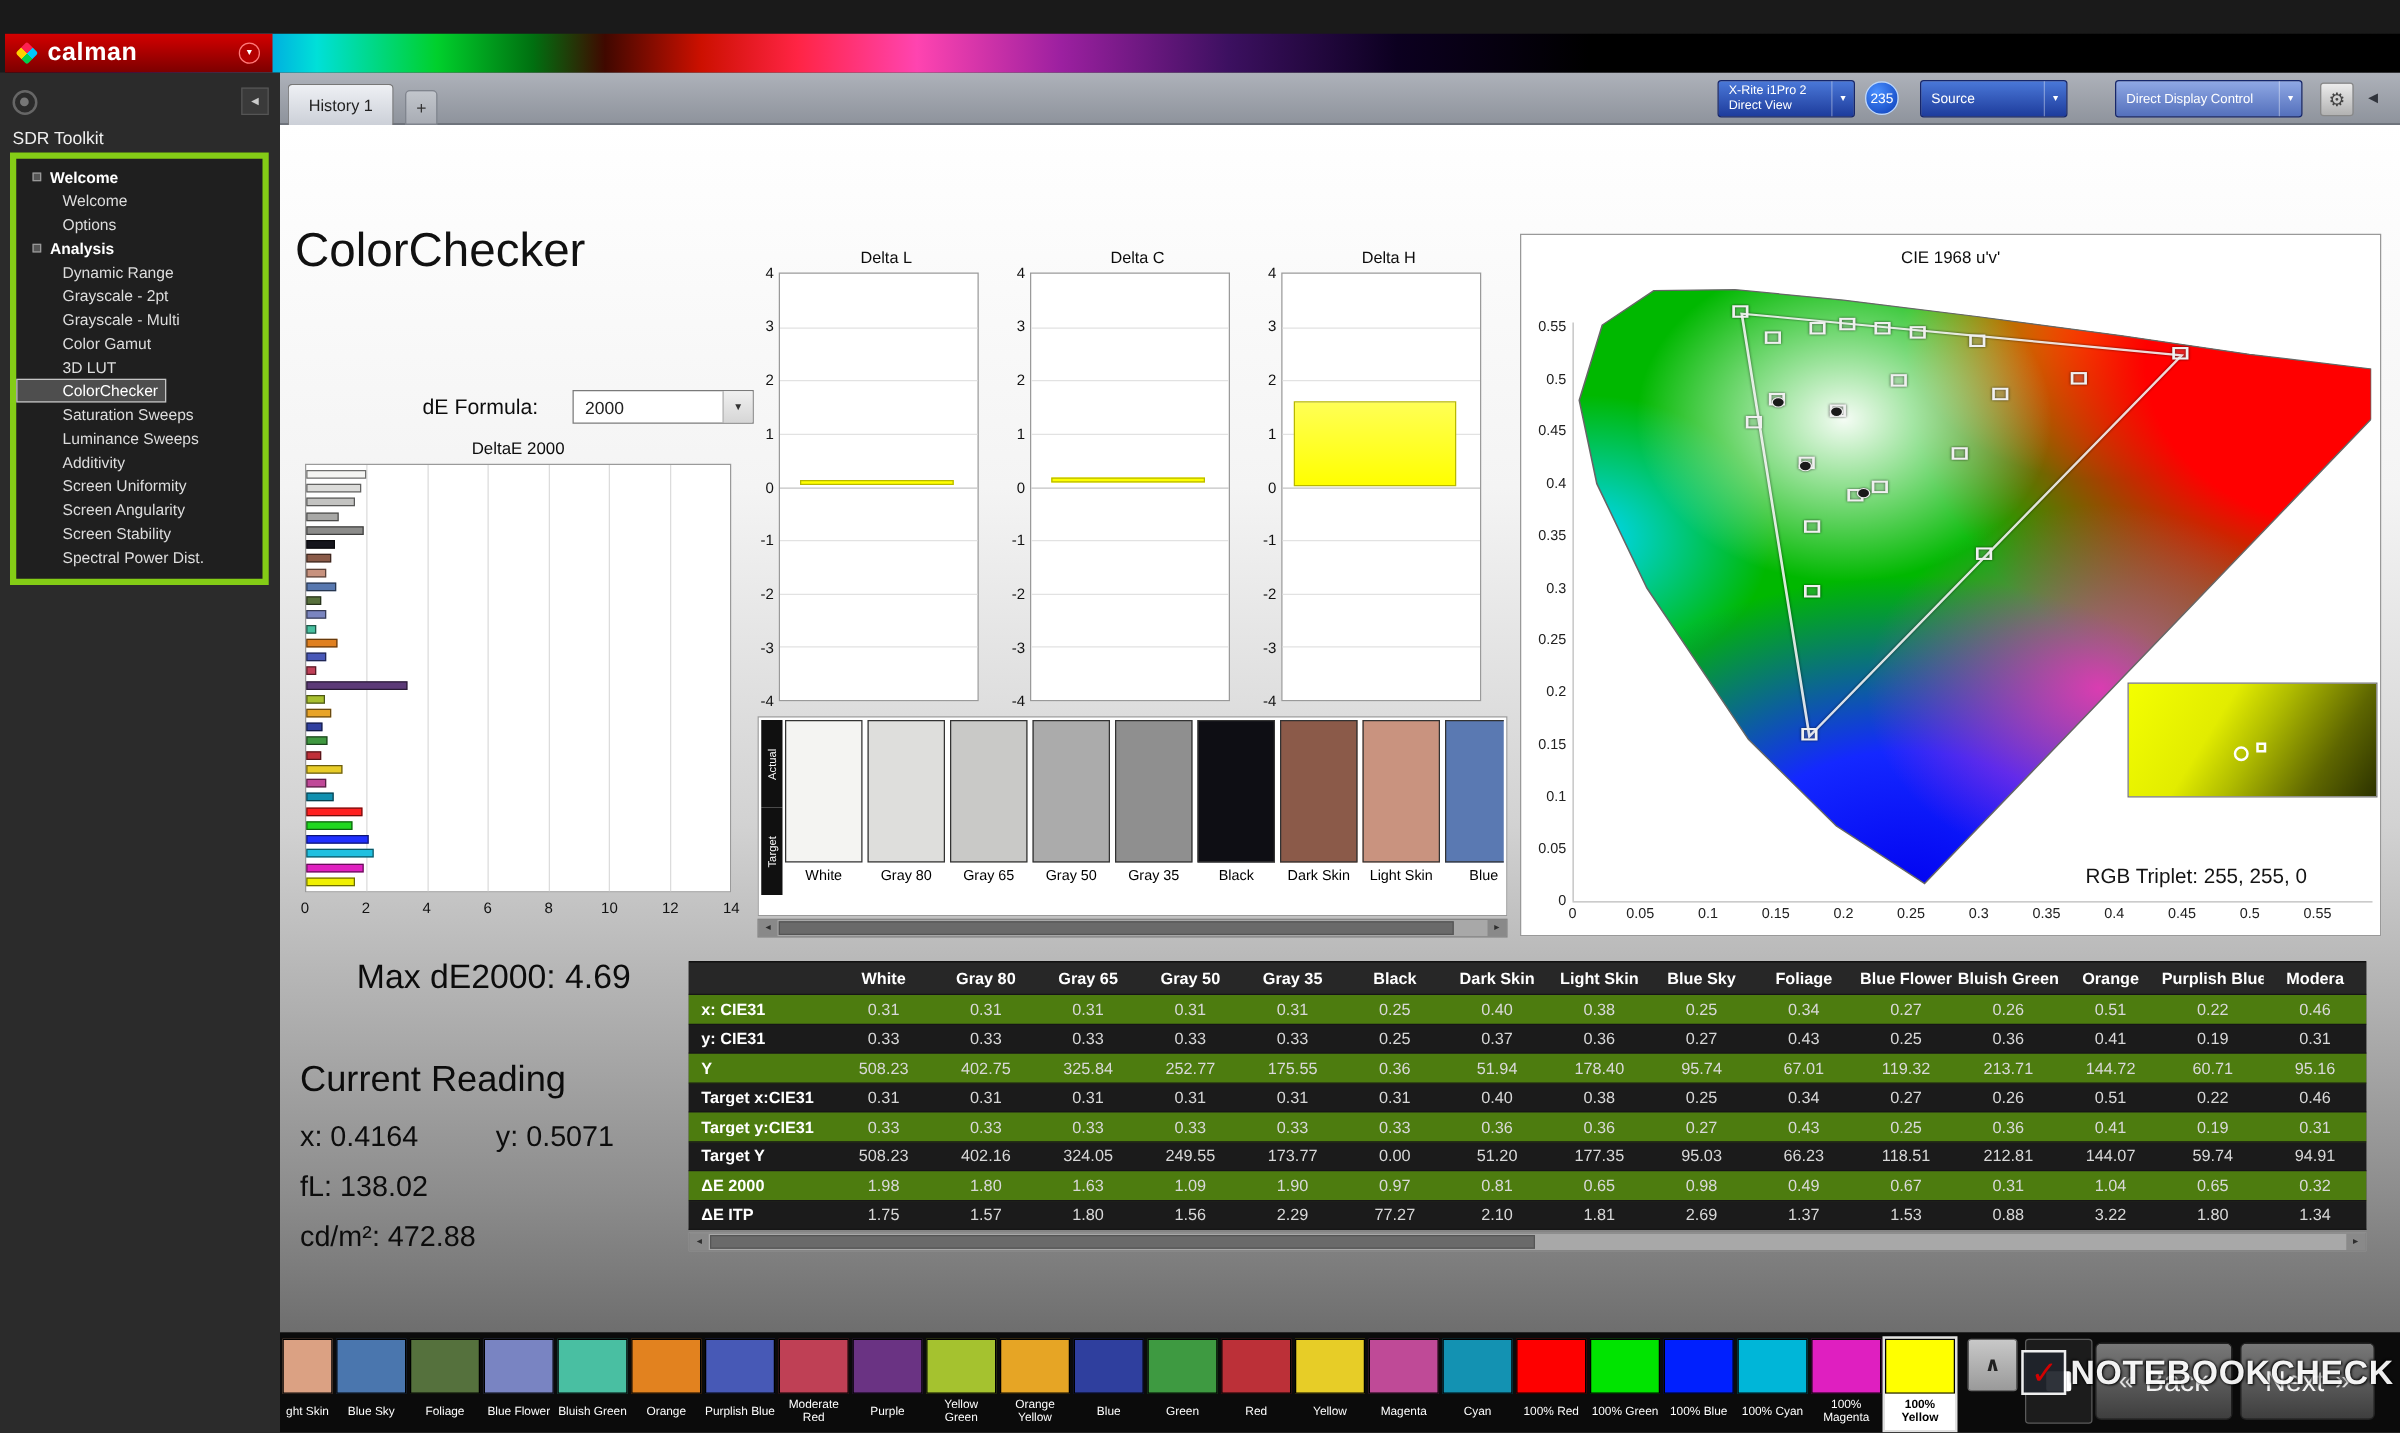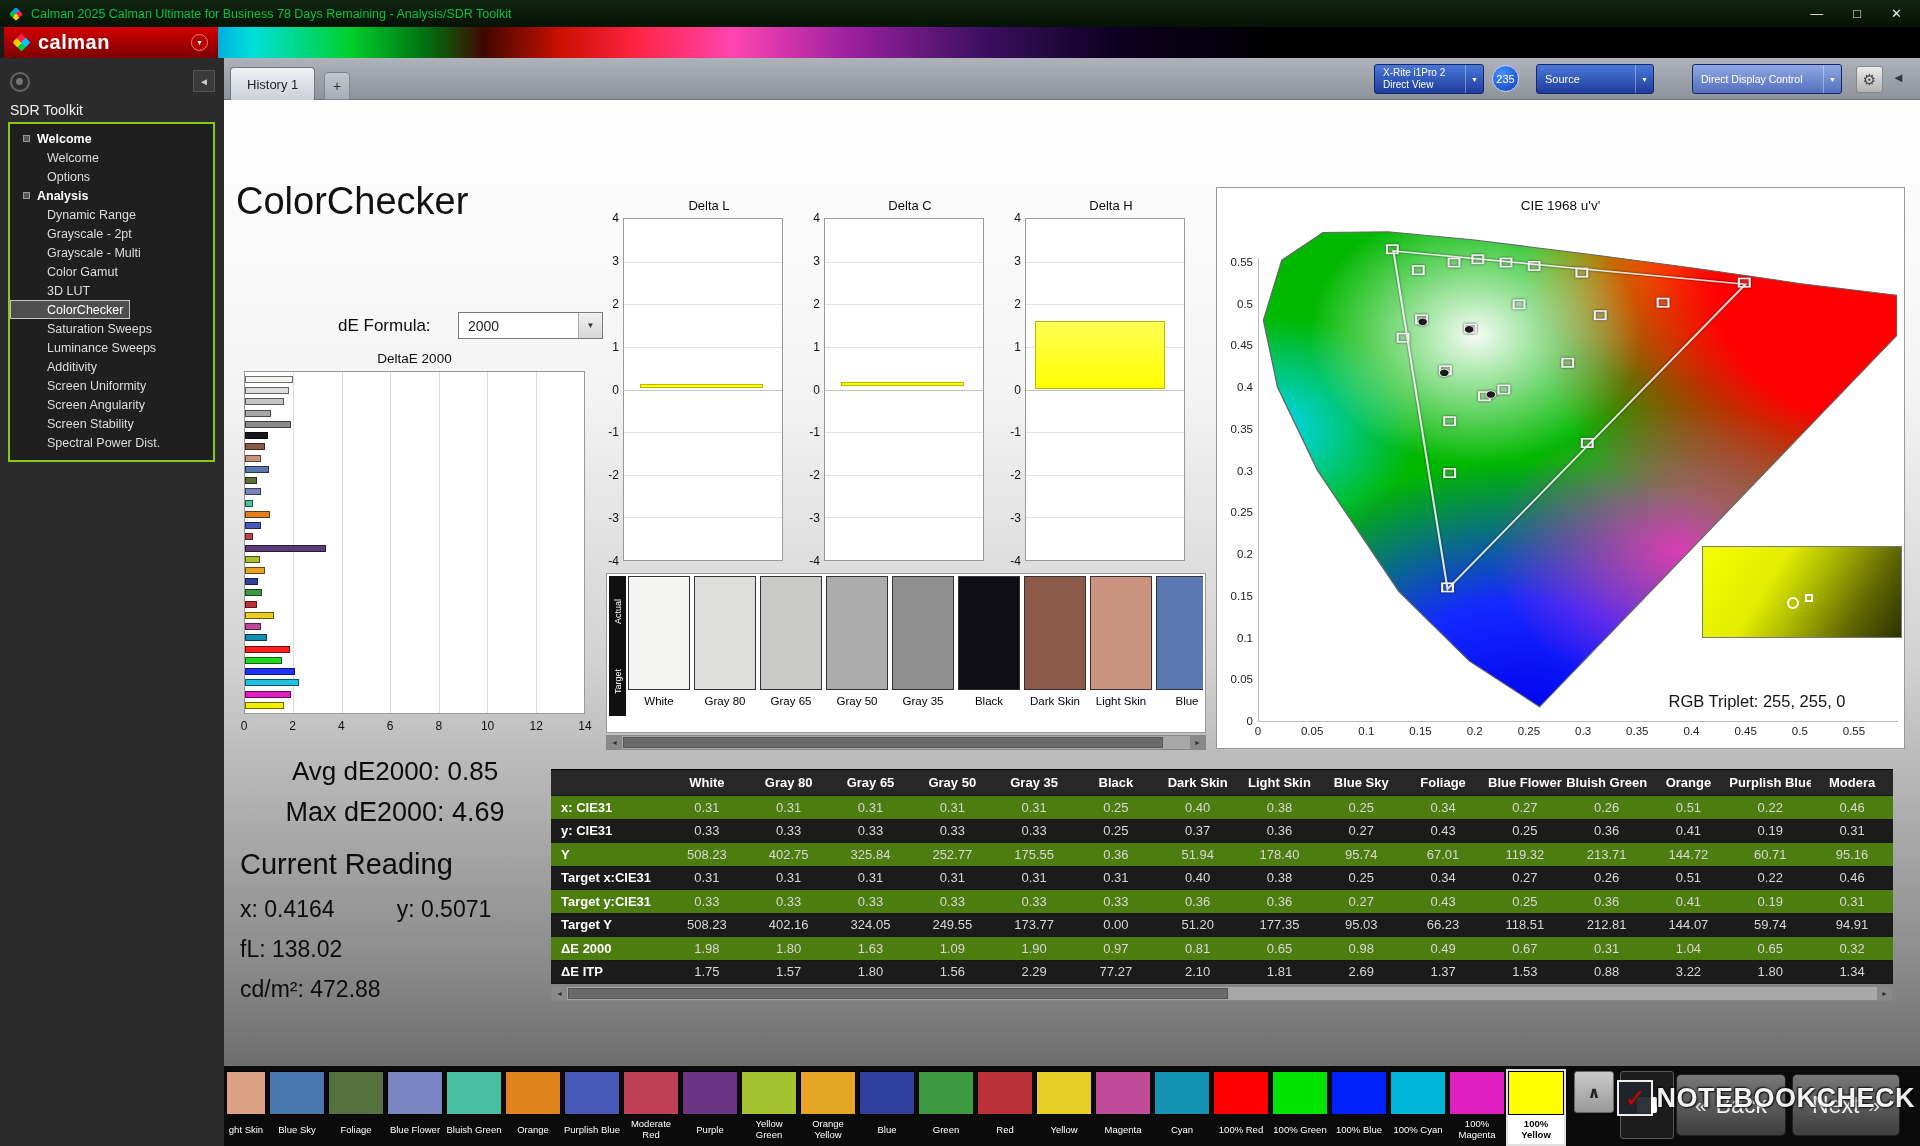--- a/index.html
+++ b/index.html
@@ -20,21 +20,21 @@
   .logo-diamond{width:15px;height:15px;background:conic-gradient(#00c8ff 0 25%,#00d050 0 50%,#ffd000 0 75%,#ff2050 0);transform:rotate(45deg) scale(.85);border-radius:2px;flex:none}
   .logo-text{color:#fff;font-weight:bold;font-size:20px;letter-spacing:.5px}
   .logo-menu{margin-left:auto;width:17px;height:17px;border-radius:50%;background:#b40000;border:1px solid #ff7a7a;color:#fff;font-size:7px;display:flex;align-items:center;justify-content:center}
 
   
   .sidebar{position:absolute;left:0;top:58px;width:224px;bottom:0;background:#2b2b2b;z-index:30}
   .side-circle{position:absolute;left:10px;top:14px;width:20px;height:20px;border-radius:50%;border:2px solid #666}
   .side-circle::after{content:"";position:absolute;left:4px;top:4px;width:7px;height:7px;border-radius:50%;background:#777}
   .side-collapse{position:absolute;right:9px;top:12px;width:22px;height:22px;background:#3a3a3a;border:1px solid #555;color:#ccc;font-size:10px;display:flex;align-items:center;justify-content:center;cursor:pointer}
   .side-title{position:absolute;left:10px;top:44px;color:#f0f0f0;font-size:14px}
-  .tree{position:absolute;left:8px;top:64px;width:207px;background:#1f1f1f;border:2px solid #84cc16;padding:5px 0 8px;color:#ddd;font-size:12.5px}
+  .tree{position:absolute;left:8px;top:64px;width:207px;background:#1f1f1f;border:5px solid #84cc16;padding:5px 0 8px;color:#ddd;font-size:12.5px}
   .tree-section{display:flex;align-items:center;gap:7px;padding:2.5px 0 2.5px 13px;font-weight:bold;color:#fff}
   .tree-bullet{width:7px;height:7px;border:1px solid #999;background:#555;flex:none}
   .tree-item{padding:1.5px 6px 1.5px 36px;cursor:pointer;white-space:nowrap;border:1px solid transparent}
   .tree-item.selected{background:#4e4e4e;border:1px solid #c4c4c4;color:#fff;width:max-content}
 
   
   .tabbar{position:absolute;left:224px;top:58px;right:0;height:42px;background:linear-gradient(#aeb2ba,#8e939c);border-bottom:1px solid #6e737c;z-index:20}
   .tab.active{position:absolute;left:6px;top:9px;height:33px;background:linear-gradient(#eef0f4,#ccd0d8);border:1px solid #777;border-bottom:none;border-radius:4px 4px 0 0;color:#222;font-size:13px;display:flex;align-items:center;justify-content:center;padding:0 16px}
   .tab.stub{position:absolute;left:100px;top:14px;height:28px;width:26px;background:linear-gradient(#c2c6cc,#a8acb4);border:1px solid #808archive;border:1px solid #80858e;border-radius:4px 4px 0 0;color:#333;font-size:14px;display:flex;align-items:center;justify-content:center}
   .dd{position:absolute;top:6px;height:30px;background:linear-gradient(#4a78d8,#1e3c9c);border:1px solid #16266a;border-radius:3px;color:#fff;display:flex;align-items:center;padding-left:8px;font-size:11px;cursor:pointer}
@@ -146,29 +146,20 @@
   .nav-ico{font-size:21px;opacity:.9}
   .watermark{position:absolute;right:5px;top:14px;display:flex;align-items:center;gap:3px;opacity:.93;pointer-events:none;z-index:12}
   .wm-check{width:36px;height:36px;background:#20242c;border:2px solid #fff;color:#e00000;font-size:26px;font-weight:bold;display:flex;align-items:center;justify-content:center}
   .wm-text{font-size:27px;font-weight:bold;color:#fff;letter-spacing:.5px;text-shadow:1px 1px 2px #000,-1px -1px 2px #000}
 </style>
 </head>
 <body>
 
 <div class="canvas">
 
-  <div class="titlebar">
-    <span class="title-icon"></span>
-    <span class="title-text">Calman 2025 Calman Ultimate for Business 78 Days Remaining  - Analysis/SDR Toolkit</span>
-    <div class="win-controls">
-      <span>—</span>
-      <span>□</span>
-      <span>✕</span>
-    </div>
-  </div>
 
   <div class="rainbow">
     <div class="logo-box">
       <span class="logo-diamond"></span>
       <span class="logo-text">calman</span>
       <span class="logo-menu">
           <span>▼</span>
         </span>
     </div>
   </div>
@@ -413,21 +404,20 @@
         </div>
       </div>
   </div>
   <div class="hscroll swatch-scroll">
     <div class="sb-btn left">◄</div>
     <div class="sb-thumb" style="left:16px;width:540px"></div>
     <div class="sb-btn right">►</div>
   </div>
 
   <div class="stats-center">
-    <div class="stat-avg">Avg dE2000: 0.85</div>
     <div class="stat-max">Max dE2000: 4.69</div>
   </div>
   <div class="current-block">
     <div class="cr-title">Current Reading</div>
     <div class="cr-xy">
       <span>x: 0.4164</span>
       <span>y: 0.5071</span>
     </div>
     <div class="cr-fl">fL: 138.02</div>
     <div class="cr-cd">cd/m²: 472.88</div>

